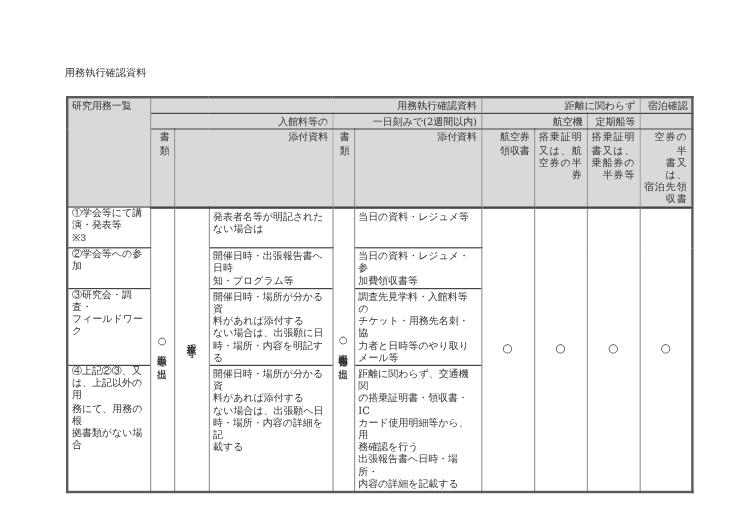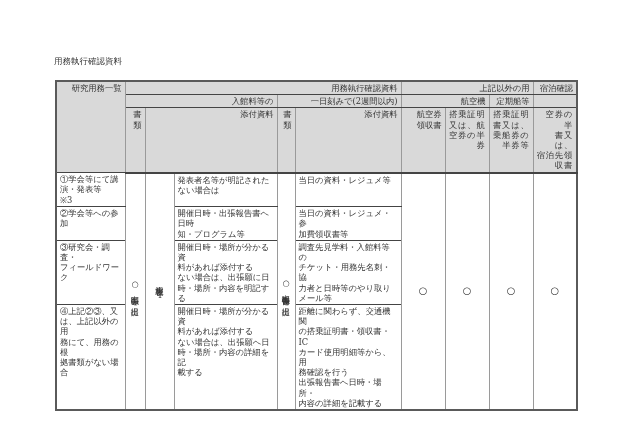--- a/index.html
+++ b/index.html
@@ -23,21 +23,21 @@
   tr.h td { background:#d9d9d9;text-align:right; }
   tr.h3 td { border-bottom:2px solid #444; }
   td.h-docs { text-align:center; padding:1px 1px; }
   td.narrow-head { letter-spacing:0.8px;margin-top:20px; }
   td.span-v { vertical-align:middle !important; text-align:center; padding:0 !important; }
   td.span-v .v {
     display:inline-block; writing-mode:vertical-rl; text-orientation:upright;
     line-height:10px; letter-spacing:0.5px;
   }
   td.circle { vertical-align:middle !important; text-align:center; font-size:10px; }
-  td.c1 { padding-left:3px; }
+  td.c1 { padding-left:3px;font-family:Liberation Mono, monospace; }
   .footnotes {
     position:absolute; left:63px; top:328px; width:520px;
     font-size:8.3px; line-height:11.2px; color:#333;
   }
   .fn { white-space:pre-line; }
   .fn-mark { display:inline-block; width:20px; }
 </style>
 </head>
 <body>
 
@@ -51,23 +51,23 @@
       <col style="width:103px">
     <col style="width:18px">
       <col style="width:106px">
       <col style="width:44px">
       <col style="width:44px">
     <col style="width:44px">
       <col style="width:44px">
   </colgroup>
   <tbody>
     <tr class="h" style="height:13px">
-      <td rowspan="3" style="text-align:right;">研究用務一覧</td>
+      <td rowspan="3" style="text-align:left;">研究用務一覧</td>
       <td colspan="5">用務執行確認資料</td>
-      <td colspan="3">上記以外の用</td>
+      <td colspan="3">距離に関わらず</td>
       <td>宿泊確認</td>
     </tr>
     <tr class="h" style="height:13px">
       <td colspan="3">入館料等の</td>
       <td colspan="2">一日刻みで(2週間以内)</td>
       <td colspan="2">航空機</td>
       <td>定期船等</td>
       <td></td>
     </tr>
     <tr class="h h3" style="height:44px">

